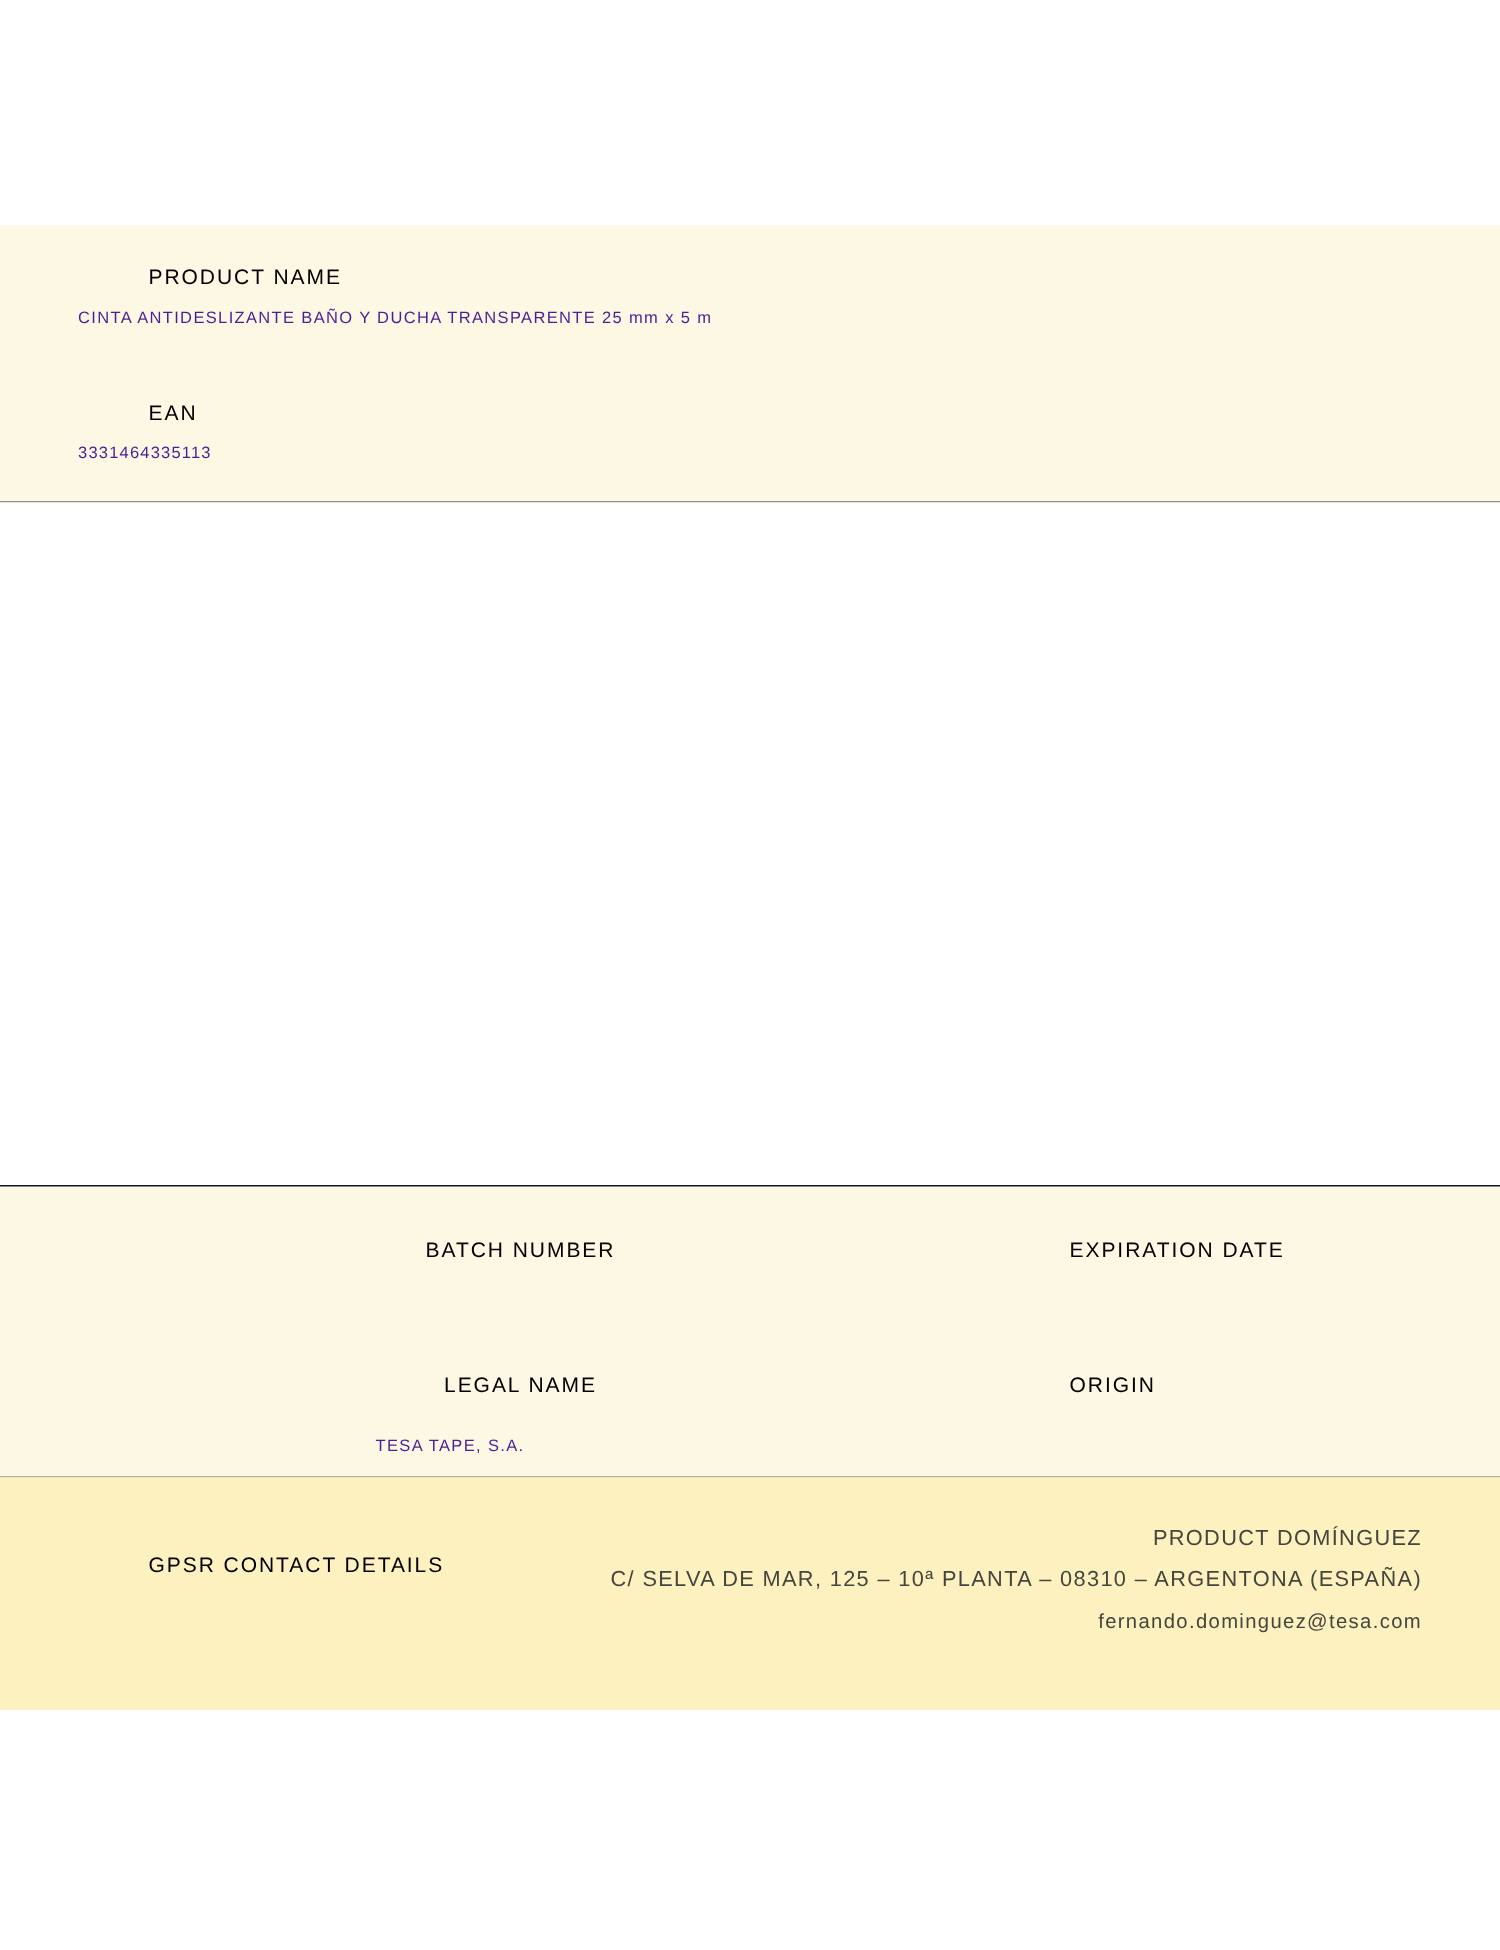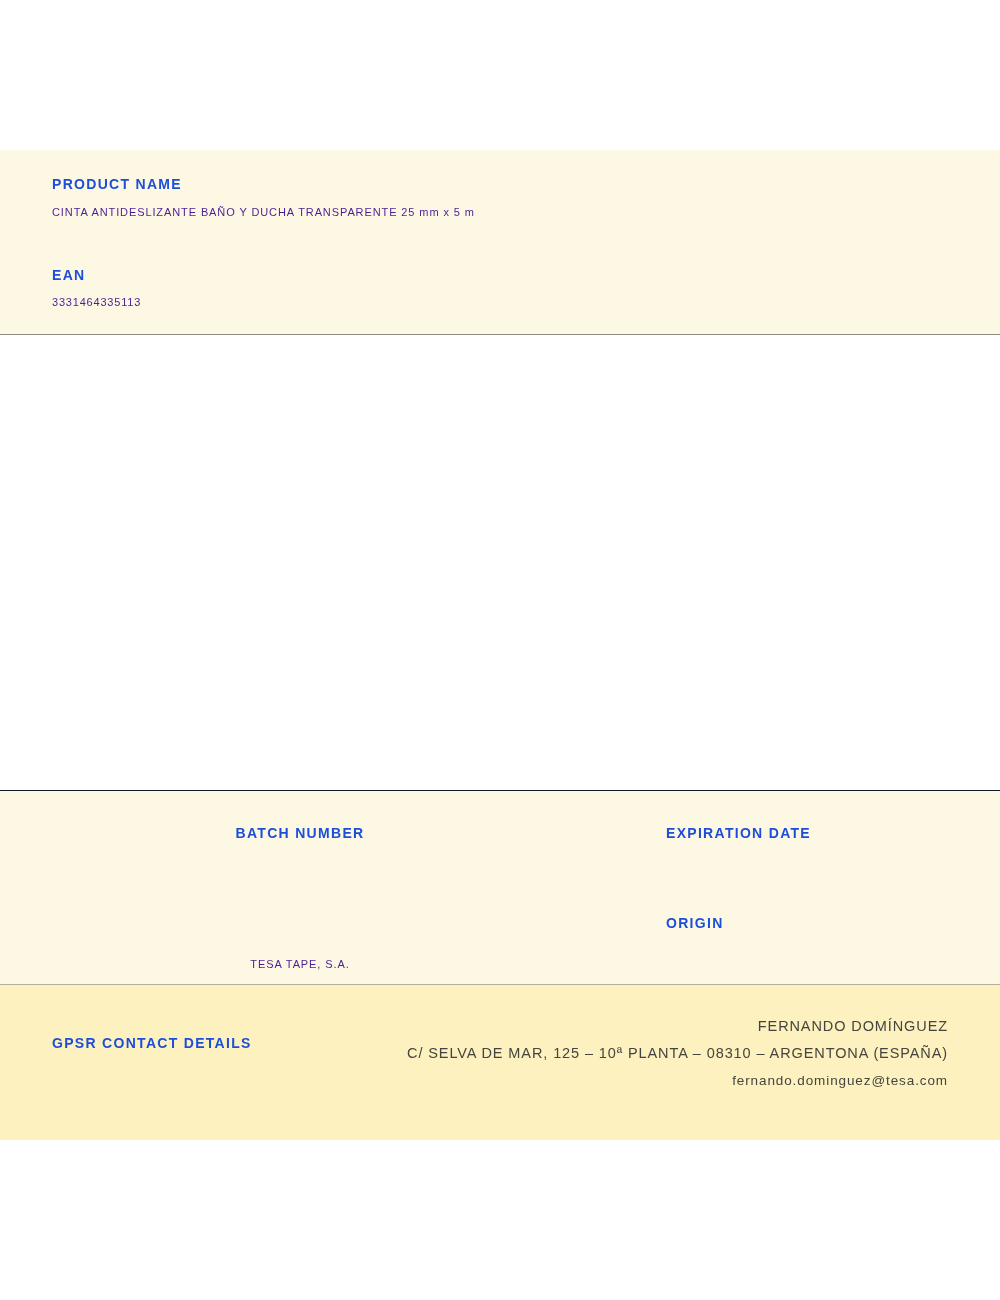--- a/index.html
+++ b/index.html
@@ -29,24 +29,25 @@
     top: 150px;
     width: 1000px;
     height: 185px;
     background: #fdf8e3;
     border-bottom: 1px solid #8e8e86;
     box-sizing: border-box;
   }
 
   .label {
     font-size: 14px;
-    font-weight: bold;
+    font-weight: normal;
     letter-spacing: 1.3px;
-    color: #1d4ed8;
+    color: #000000;
     text-transform: uppercase;
+    margin-left: 47px;
   }
 
   .value {
     font-size: 11px;
     letter-spacing: 0.9px;
     color: #4c1d95;
   }
 
   .product-name-label {
     position: absolute;
@@ -169,29 +170,30 @@
     <div class="label ean-label">EAN</div>
     <div class="value ean-value">3331464335113</div>
   </div>
 
   <div class="blank-area"></div>
 
   <div class="batch-block">
     <div class="label col-a batch-number-label">BATCH NUMBER</div>
     <div class="label col-b expiration-label">EXPIRATION DATE</div>
 
+    <div class="label col-a legal-name-label">LEGAL NAME</div>
     <div class="value col-a legal-name-value">TESA TAPE, S.A.</div>
 
     <div class="label col-b origin-label">ORIGIN</div>
   </div>
 
   <div class="gpsr-block">
     <div class="label gpsr-label">GPSR CONTACT DETAILS</div>
     <div class="gpsr-lines">
-      <div>FERNANDO DOMÍNGUEZ</div>
+      <div>PRODUCT DOMÍNGUEZ</div>
       <div>C/ SELVA DE MAR, 125 – 10ª PLANTA – 08310 – ARGENTONA (ESPAÑA)</div>
       <div class="gpsr-email">fernando.dominguez@tesa.com</div>
     </div>
   </div>
 
   <div class="bottom-blank"></div>
 
 </div>
 
 </body></html>

